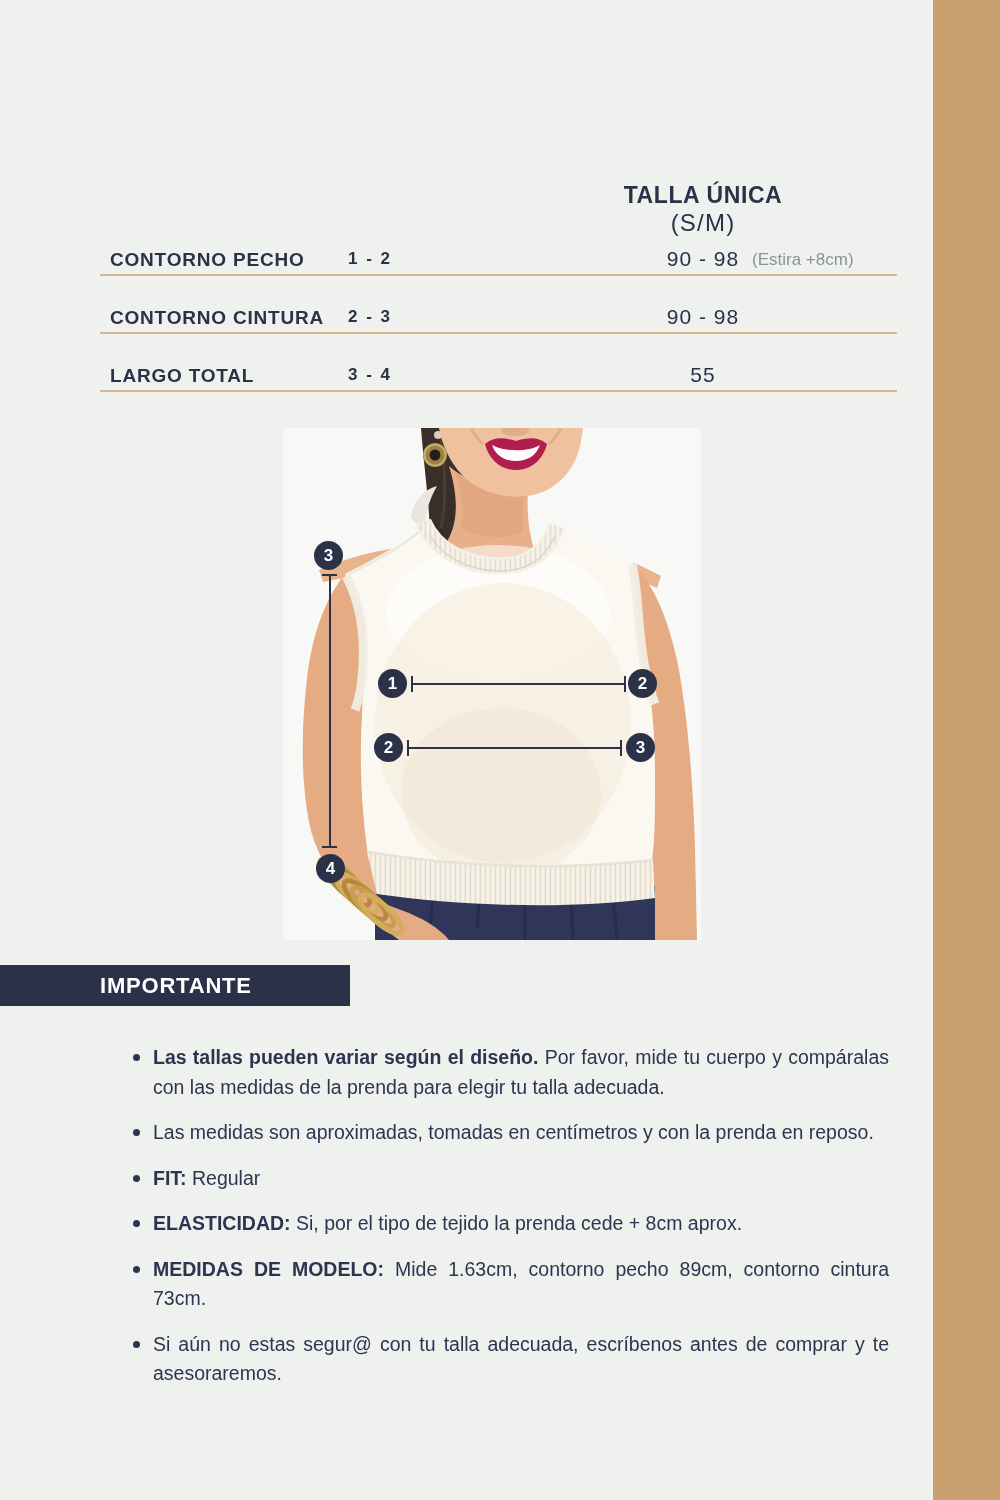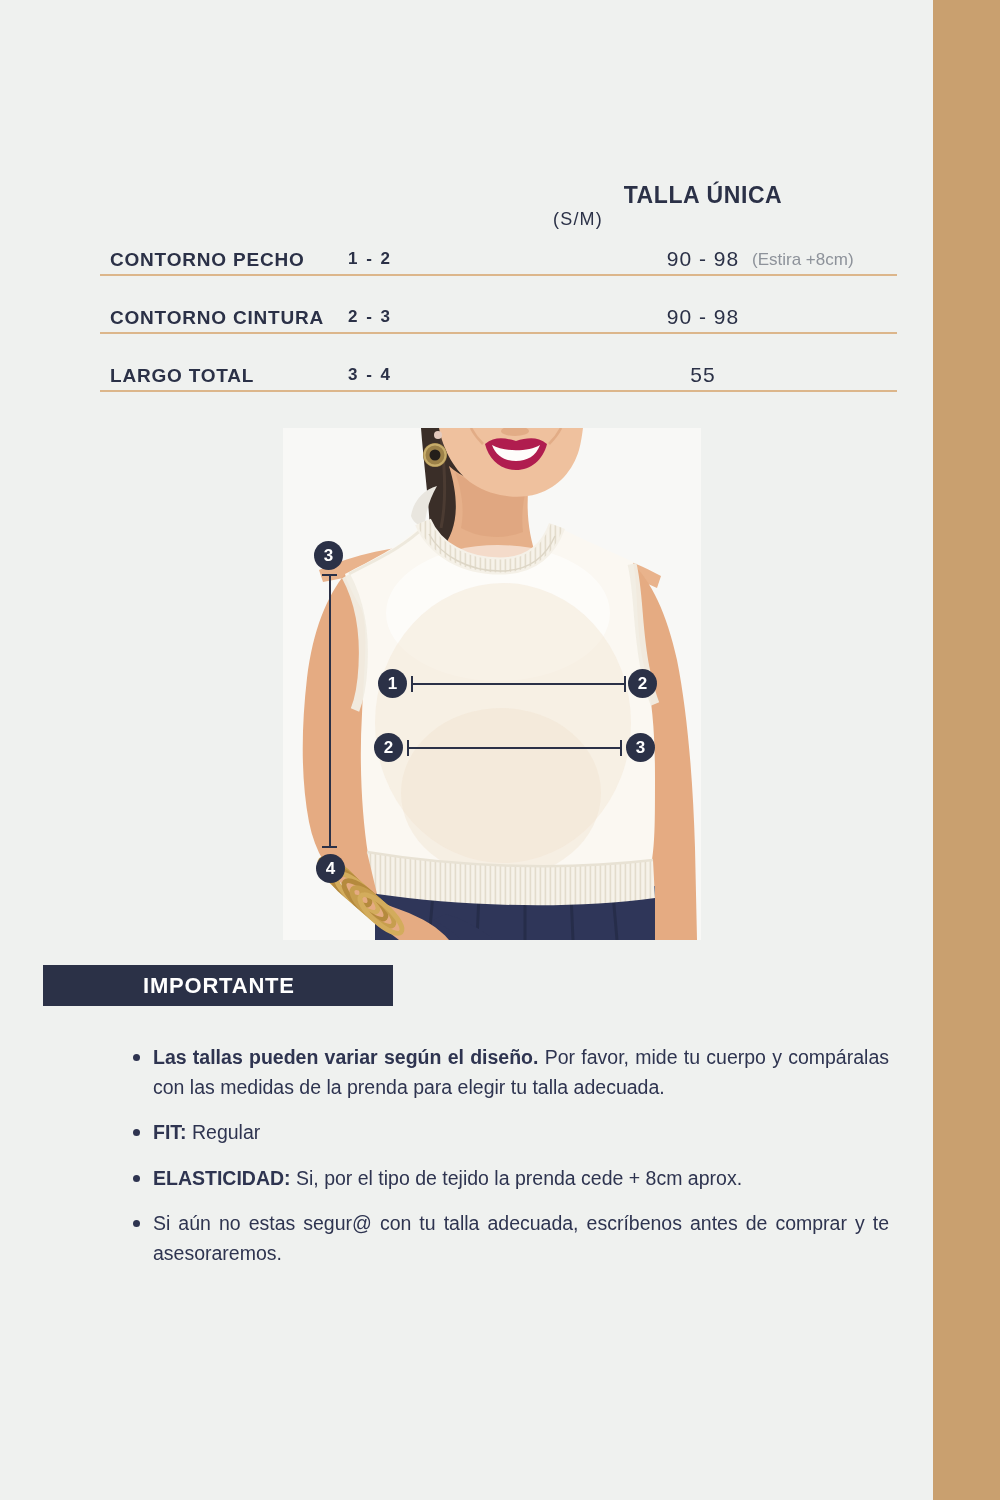--- a/index.html
+++ b/index.html
@@ -7,39 +7,39 @@
     position:relative;width:1000px;height:1500px;overflow:hidden;
     background:#EFF1EF;
     font-family:"Liberation Sans", sans-serif;
     color:#2B3147;
   }
   .stripe{position:absolute;left:933px;top:0;width:67px;height:1500px;background:#C9A06F;}
 
   
   .tbl-title{position:absolute;left:553px;top:182px;width:300px;text-align:center;
     font-size:23px;font-weight:bold;letter-spacing:.6px;}
-  .tbl-sub{position:absolute;left:553px;top:209px;width:300px;text-align:left;
-    font-size:18px;letter-spacing:1.2px;}
+  .tbl-sub{position:absolute;left:553px;top:209px;width:300px;text-align:center;
+    font-size:24px;letter-spacing:1.2px;}
   .trow{position:absolute;left:100px;width:797px;height:58px;}
   .trow .rline{position:absolute;left:0;top:28px;width:797px;height:2px;background:#DCB68B;}
   .trow .lbl{position:absolute;left:10px;top:3px;font-size:19px;font-weight:bold;letter-spacing:.8px;white-space:nowrap;}
   .trow .rng{position:absolute;left:248px;top:3px;font-size:17px;font-weight:bold;letter-spacing:2px;white-space:nowrap;text-align:center;}
   .trow .val{position:absolute;left:500px;top:1px;width:206px;text-align:center;font-size:21px;letter-spacing:1px;}
   .trow .note{position:absolute;left:652px;top:4px;font-size:17px;color:#8D929A;white-space:nowrap;text-align:right;}
 
   
   .photo{position:absolute;left:283px;top:428px;width:418px;height:512px;background:#F8F8F6;}
   .photo svg{position:absolute;left:0;top:0;}
   .marker{position:absolute;width:29px;height:29px;border-radius:50%;background:#2B3147;
     color:#FFFFFF;font-size:17px;font-weight:bold;display:flex;align-items:center;justify-content:center;
     z-index:3;}
   .mline,.mcap{position:absolute;background:#2B3147;z-index:2;}
 
   
-  .banner{position:absolute;left:0;top:965px;width:350px;height:41px;background:#2B3147;margin-left:43px;}
+  .banner{position:absolute;left:0;top:965px;width:350px;height:41px;background:#2B3147;}
   .banner .btxt{position:absolute;left:100px;top:50%;transform:translateY(-50%);
     color:#FFFFFF;font-size:22px;font-weight:bold;letter-spacing:.8px;white-space:nowrap;}
 
   
   .info{position:absolute;left:108px;top:1027px;width:797px;margin:0;padding:0;list-style:none;
     font-size:19.5px;line-height:29.5px;text-align:justify;color:#2E3450;}
   .info li{position:relative;padding-left:29px;margin:16px;}
   .info li::before{content:'';position:absolute;left:9px;top:11px;width:7px;height:7px;
     border-radius:50%;background:#2E3450;}
   .bld{font-weight:bold;}
@@ -198,22 +198,28 @@
 
   <div class="banner">
     <span class="btxt">IMPORTANTE</span>
   </div>
 
   <ul class="info">
     <li>
       <span></span><span class="bld">Las tallas pueden variar según el diseño.</span><span> Por favor, mide tu cuerpo y compáralas con las medidas de la prenda para elegir tu talla adecuada.</span>
     </li>
     <li>
+      <span></span><span class="bld"></span><span>Las medidas son aproximadas, tomadas en centímetros y con la prenda en reposo.</span>
+    </li>
+    <li>
       <span></span><span class="bld">FIT:</span><span> Regular</span>
     </li>
     <li>
       <span></span><span class="bld">ELASTICIDAD:</span><span> Si, por el tipo de tejido la prenda cede + 8cm aprox.</span>
+    </li>
+    <li>
+      <span></span><span class="bld">MEDIDAS DE MODELO:</span><span> Mide 1.63cm, contorno pecho 89cm, contorno cintura 73cm.</span>
     </li>
     <li>
       <span></span><span class="bld"></span><span>Si aún no estas segur@ con tu talla adecuada, escríbenos antes de comprar y te asesoraremos.</span>
     </li>
   </ul>
 </div>
 
 </body></html>

